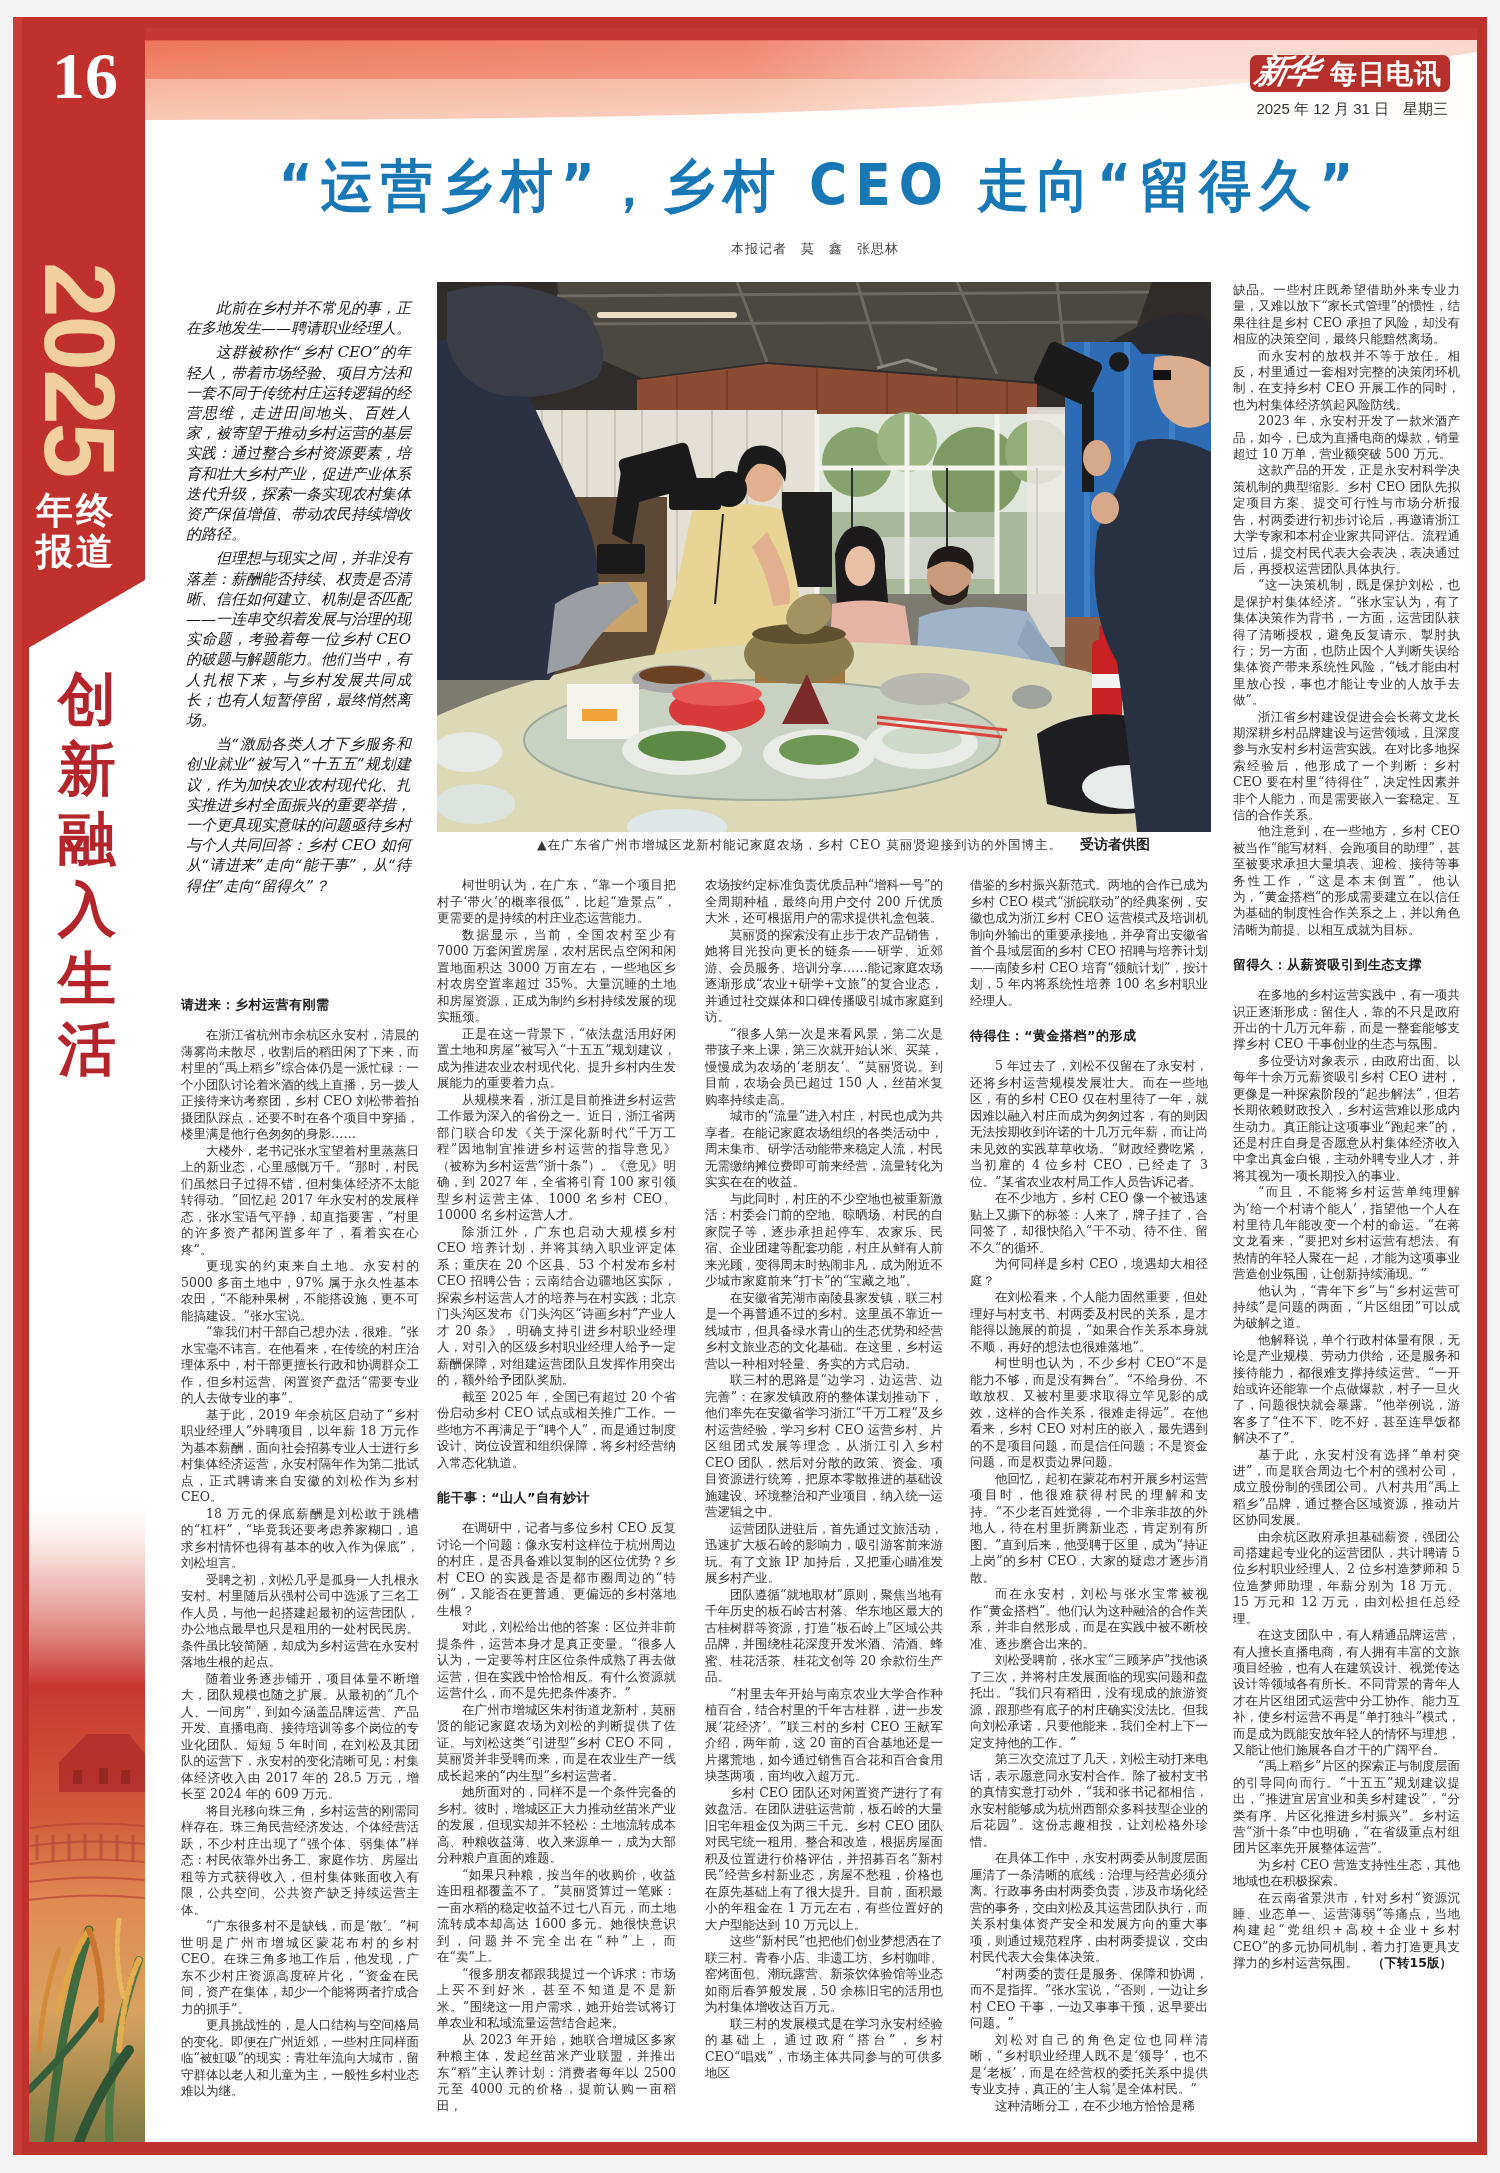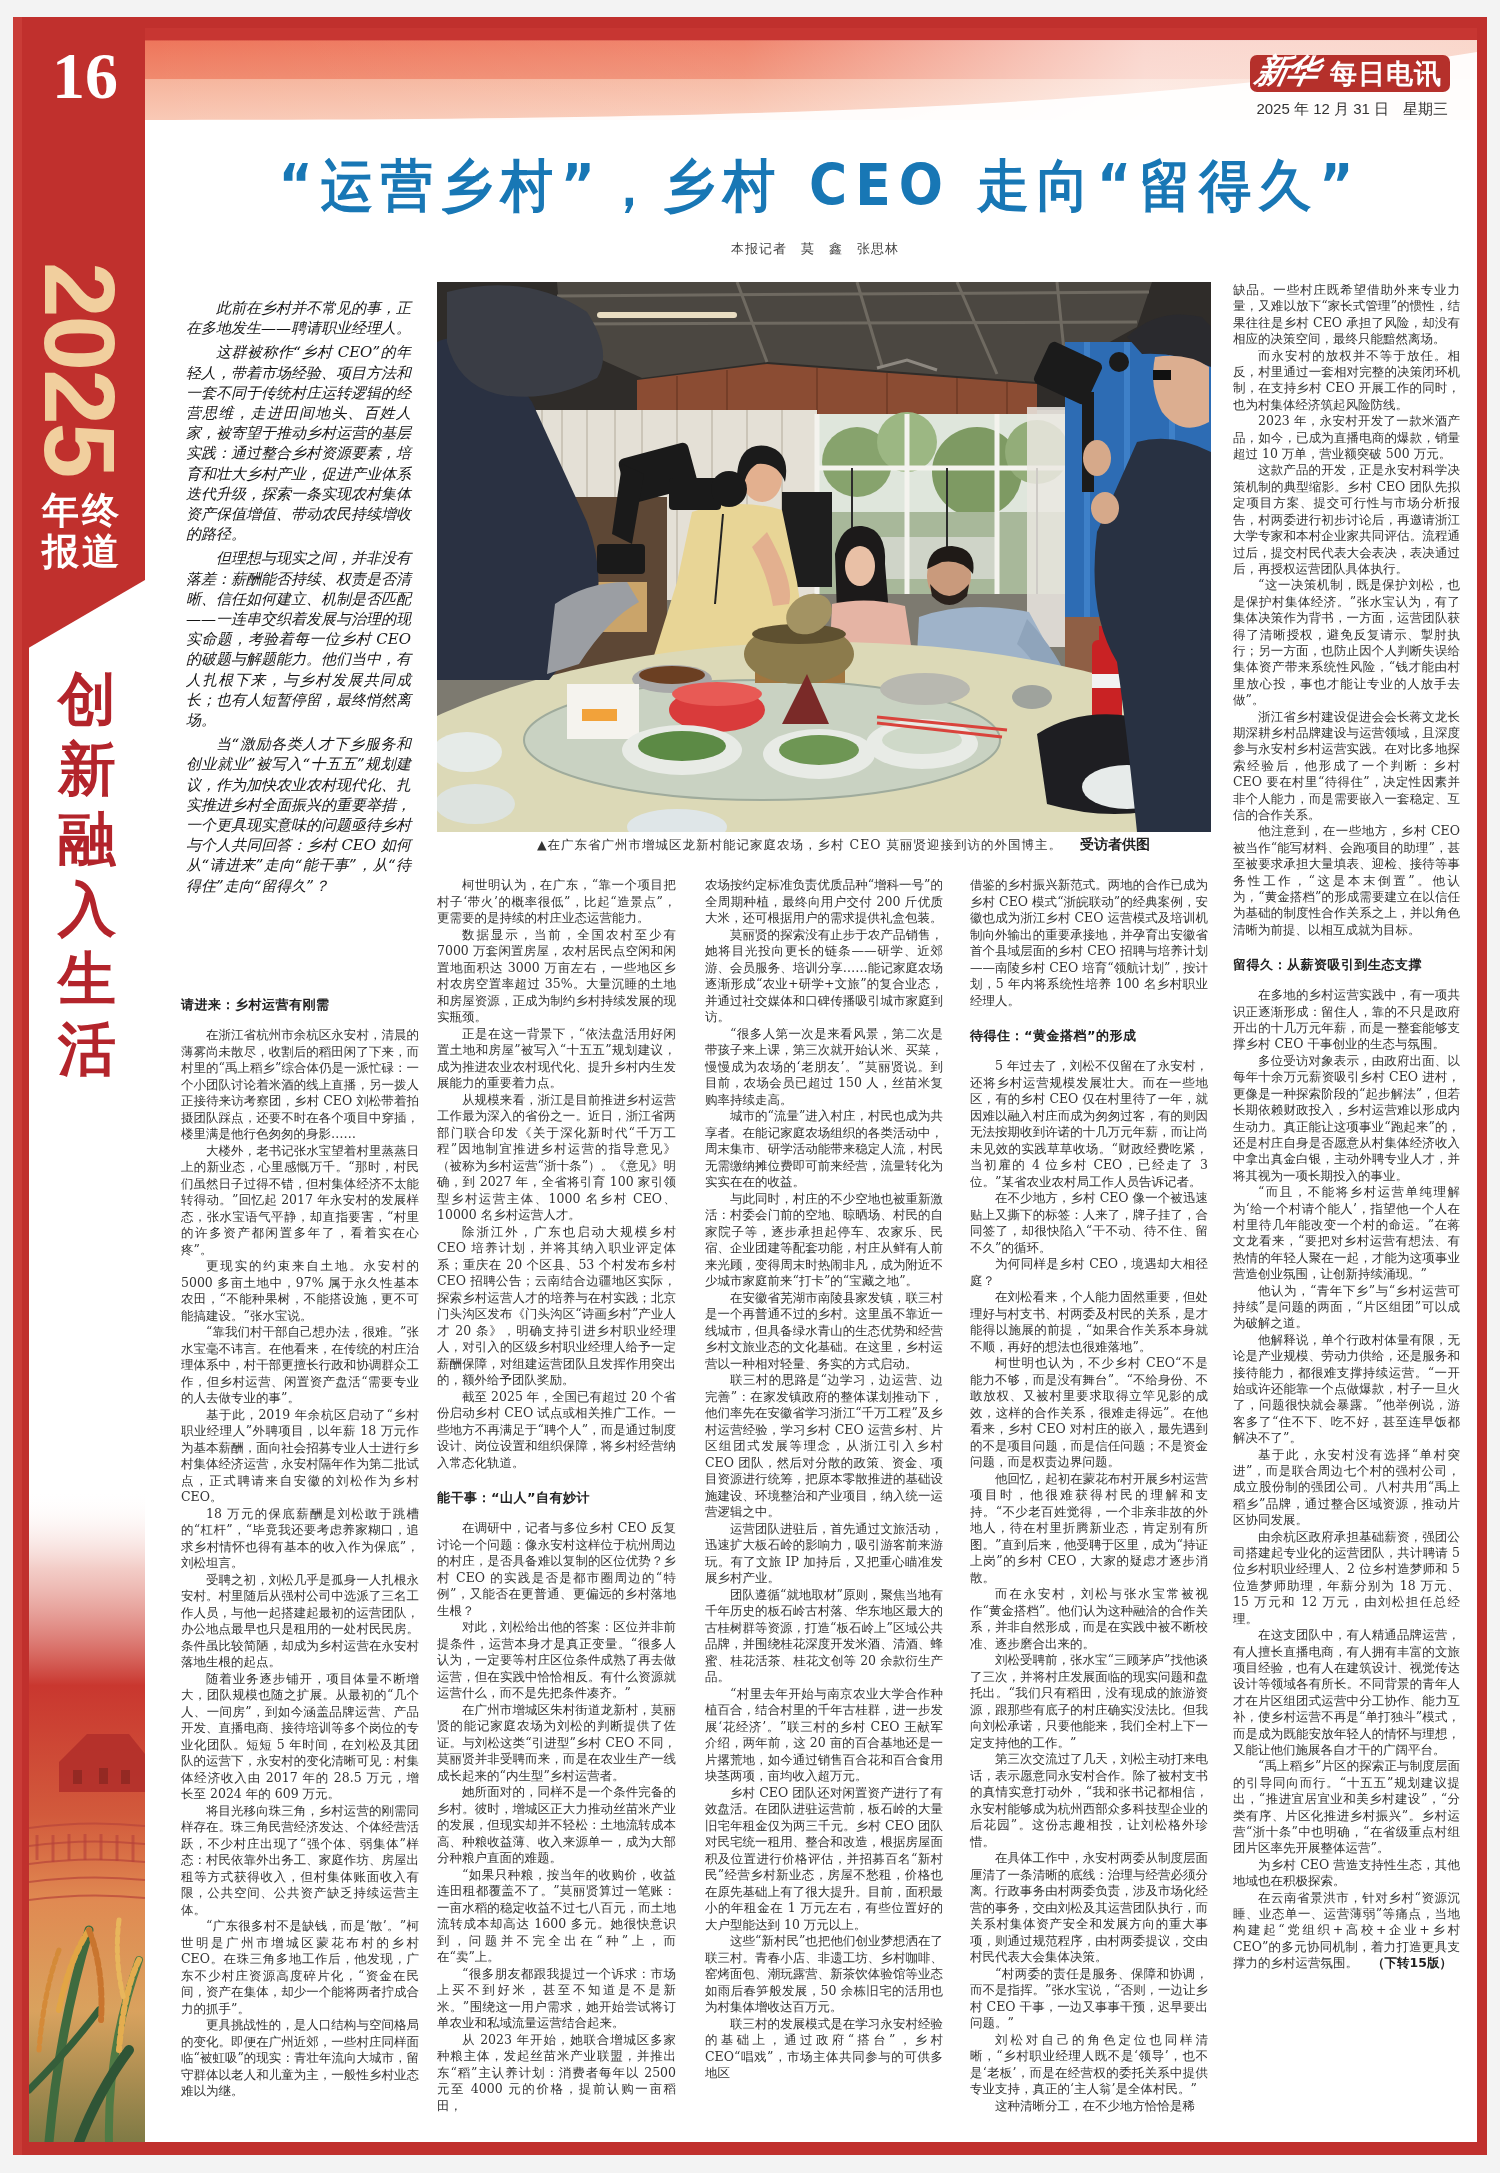--- a/index.html
+++ b/index.html
@@ -9,21 +9,21 @@
   .paper{left:13px;top:17px;width:1474px;height:2138px;background:#ffffff;}
   .frame-top{left:13px;top:17px;width:1474px;height:11px;background:#c0302d;}
   .frame-right{left:1477px;top:17px;width:10px;height:2138px;background:#c0302d;}
   .frame-bottom{left:13px;top:2142px;width:1474px;height:13px;background:#c0302d;}
   .sidebar-strip{left:13px;top:17px;width:16px;height:2138px;background:linear-gradient(90deg,#c93c37 0,#c93c37 9px,#c0302d 9px);}
   .sidebar-top{left:13px;top:17px;width:132px;height:640px;background:linear-gradient(90deg,#c93c37 0,#c93c37 9px,#c0302d 9px);
     clip-path:polygon(0 0,100% 0,100% 563px,0 640px);}
   .header{left:145px;top:28px;width:1332px;height:92px;}
   .page-number{left:40px;top:36px;width:90px;height:80px;font-family:"Liberation Serif",serif;font-weight:bold;font-size:66px;line-height:80px;color:#ffffff;text-align:center;}
   .year{left:40px;top:262px;width:80px;height:226px;writing-mode:vertical-rl;font-family:"Liberation Sans",sans-serif;font-weight:bold;font-size:100px;line-height:80px;color:#f1cf9e;letter-spacing:-2px;}
-  .series{left:36px;top:490px;width:92px;font-family:"DejaVu Sans",sans-serif;font-weight:bold;font-size:37px;line-height:41px;color:#ffffff;text-align:center;letter-spacing:3px;}
+  .series{left:36px;top:490px;width:92px;font-family:"DejaVu Sans",sans-serif;font-weight:bold;font-size:37px;line-height:41px;color:#ffffff;letter-spacing:3px;}
   .series span{display:block;}
   .theme{left:44px;top:664px;width:86px;font-family:"DejaVu Serif",serif;font-weight:bold;font-size:58px;line-height:70px;color:#b3242b;text-align:center;}
   .theme span{display:block;}
   .rice{left:29px;top:1490px;width:116px;height:652px;}
   
   .logo{left:1250px;top:55px;width:200px;height:37px;background:#b5302b;border-radius:7px;overflow:visible;}
   .logo-script{position:absolute;left:6px;top:-7px;font-family:"DejaVu Serif",serif;font-style:italic;font-weight:bold;font-size:33px;line-height:46px;color:#ffffff;letter-spacing:-3px;transform:skewX(-12deg);}
   .logo-text{position:absolute;right:8px;top:0;font-family:"DejaVu Sans",sans-serif;font-weight:bold;font-size:27px;line-height:37px;color:#ffffff;letter-spacing:1px;}
   .dateline{left:1228px;top:100px;width:220px;text-align:right;font-family:"Liberation Sans",sans-serif;font-size:15px;line-height:18px;color:#333333;white-space:nowrap;}
   .dateline .wd{margin-left:14px;}

